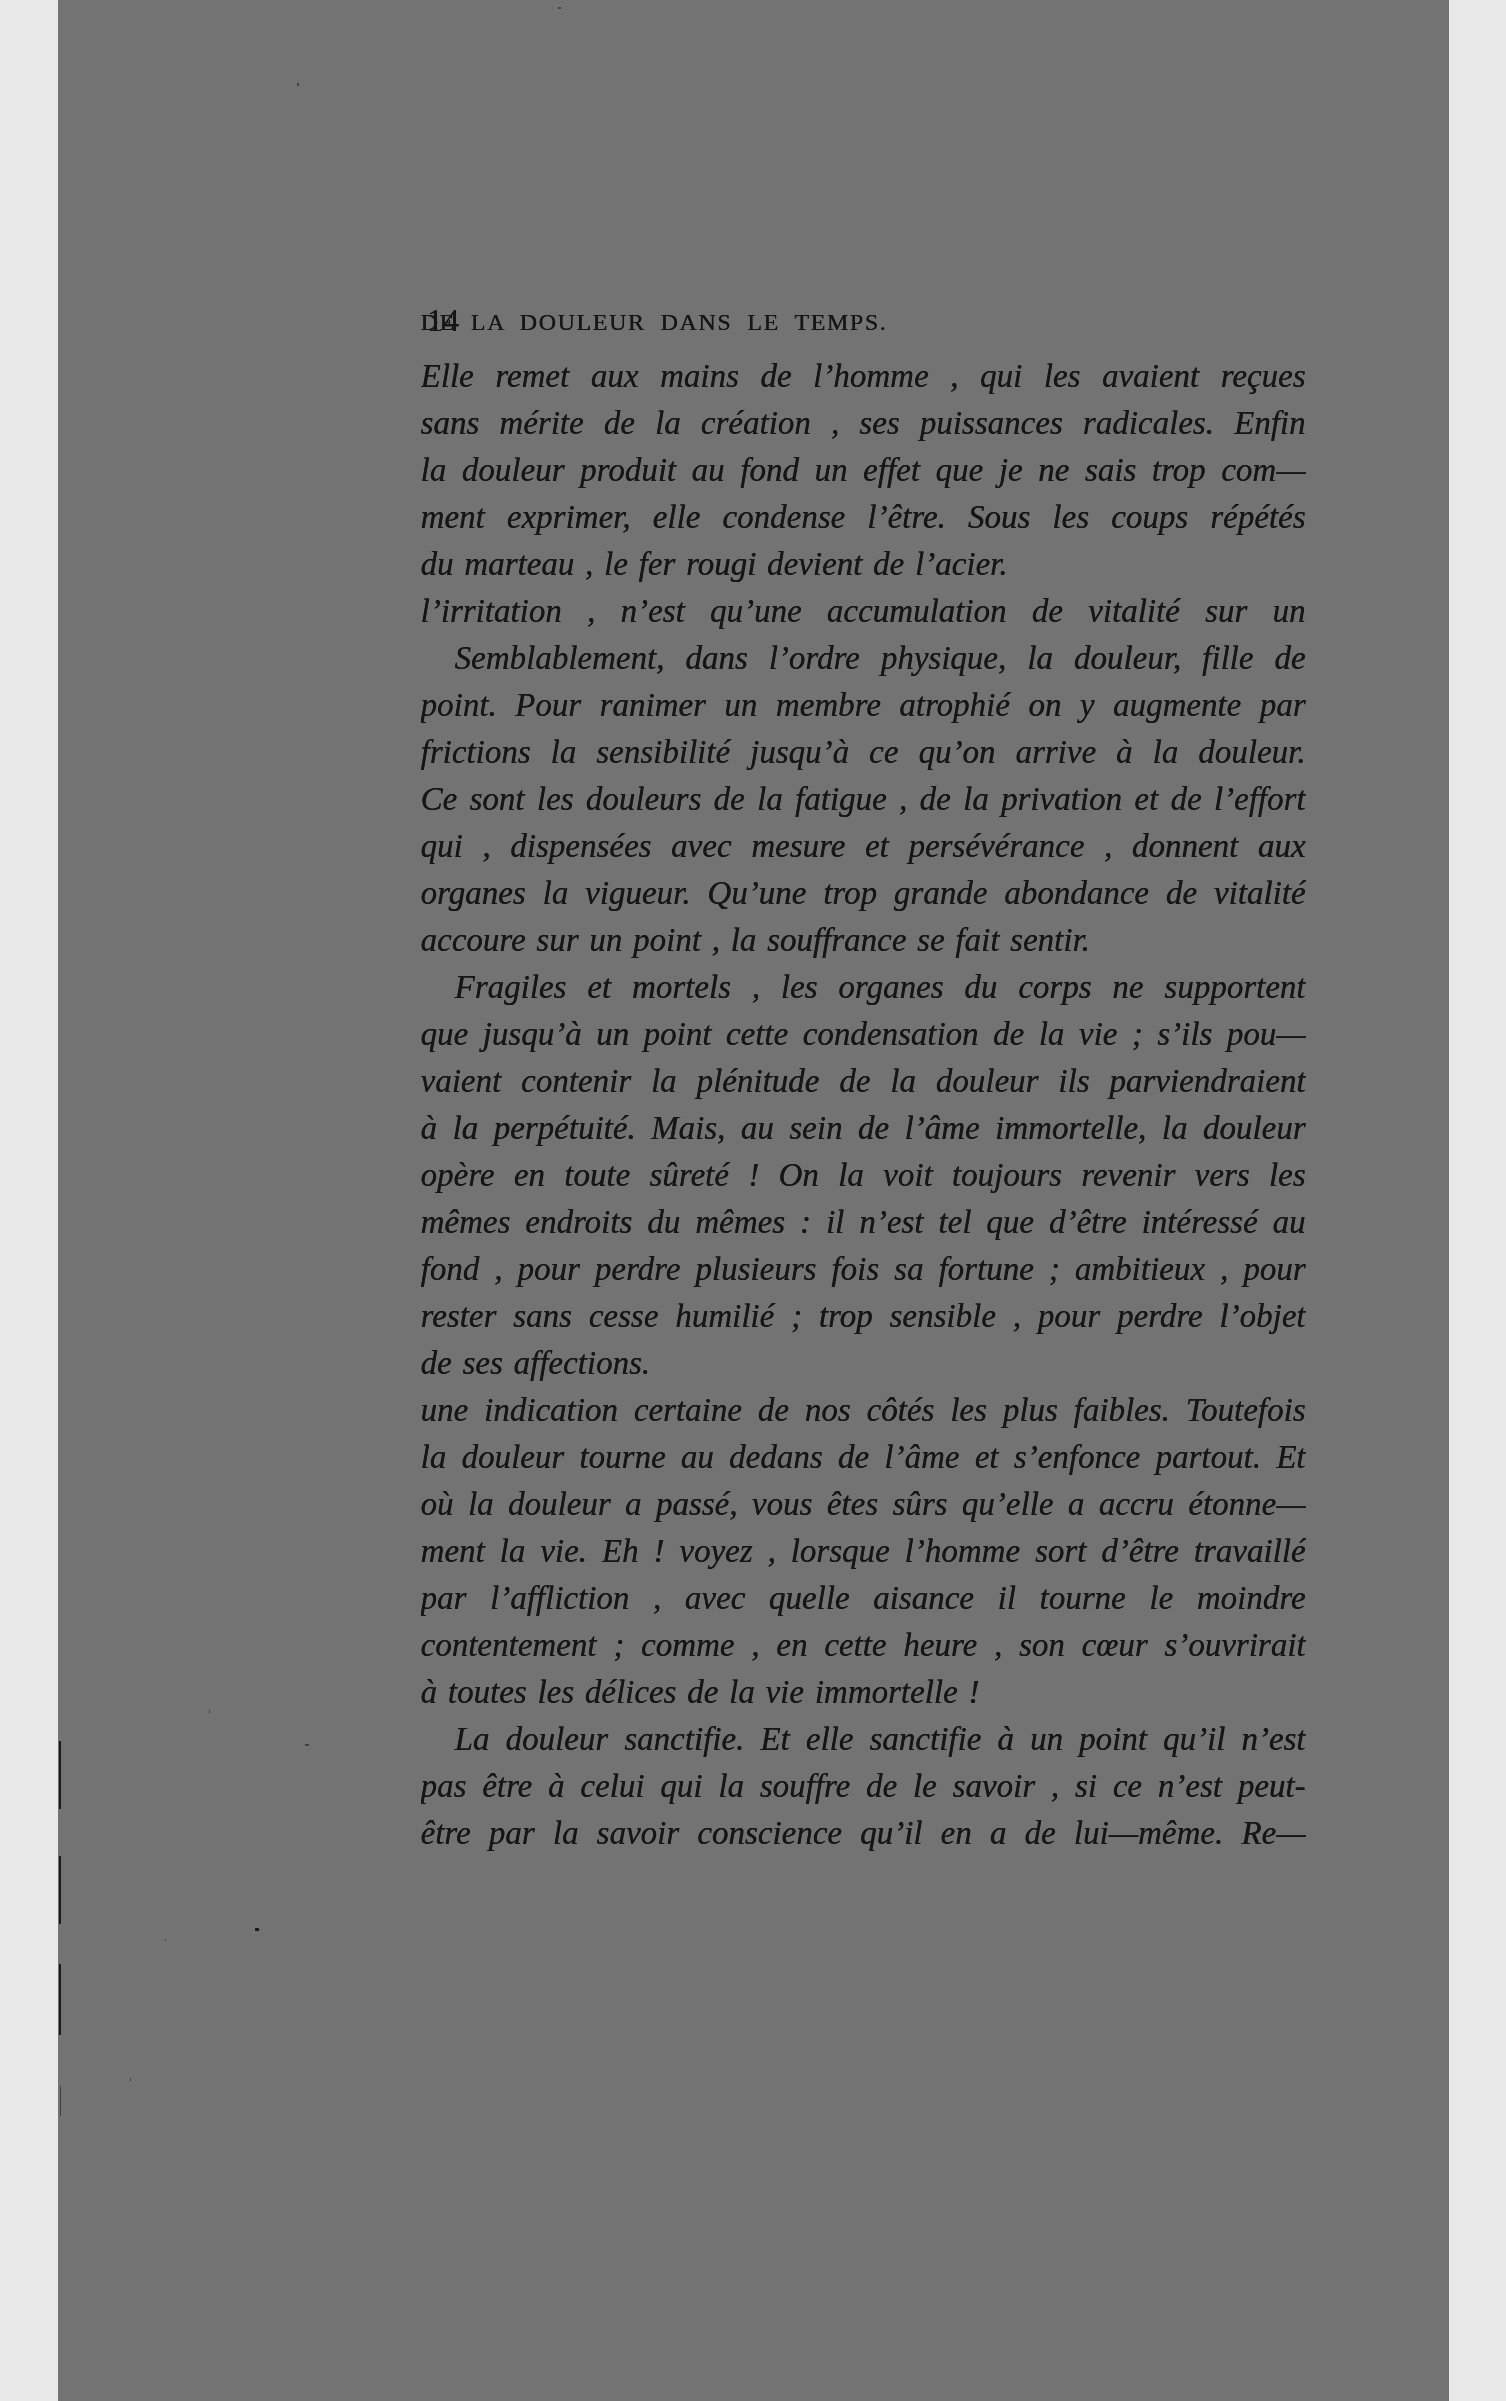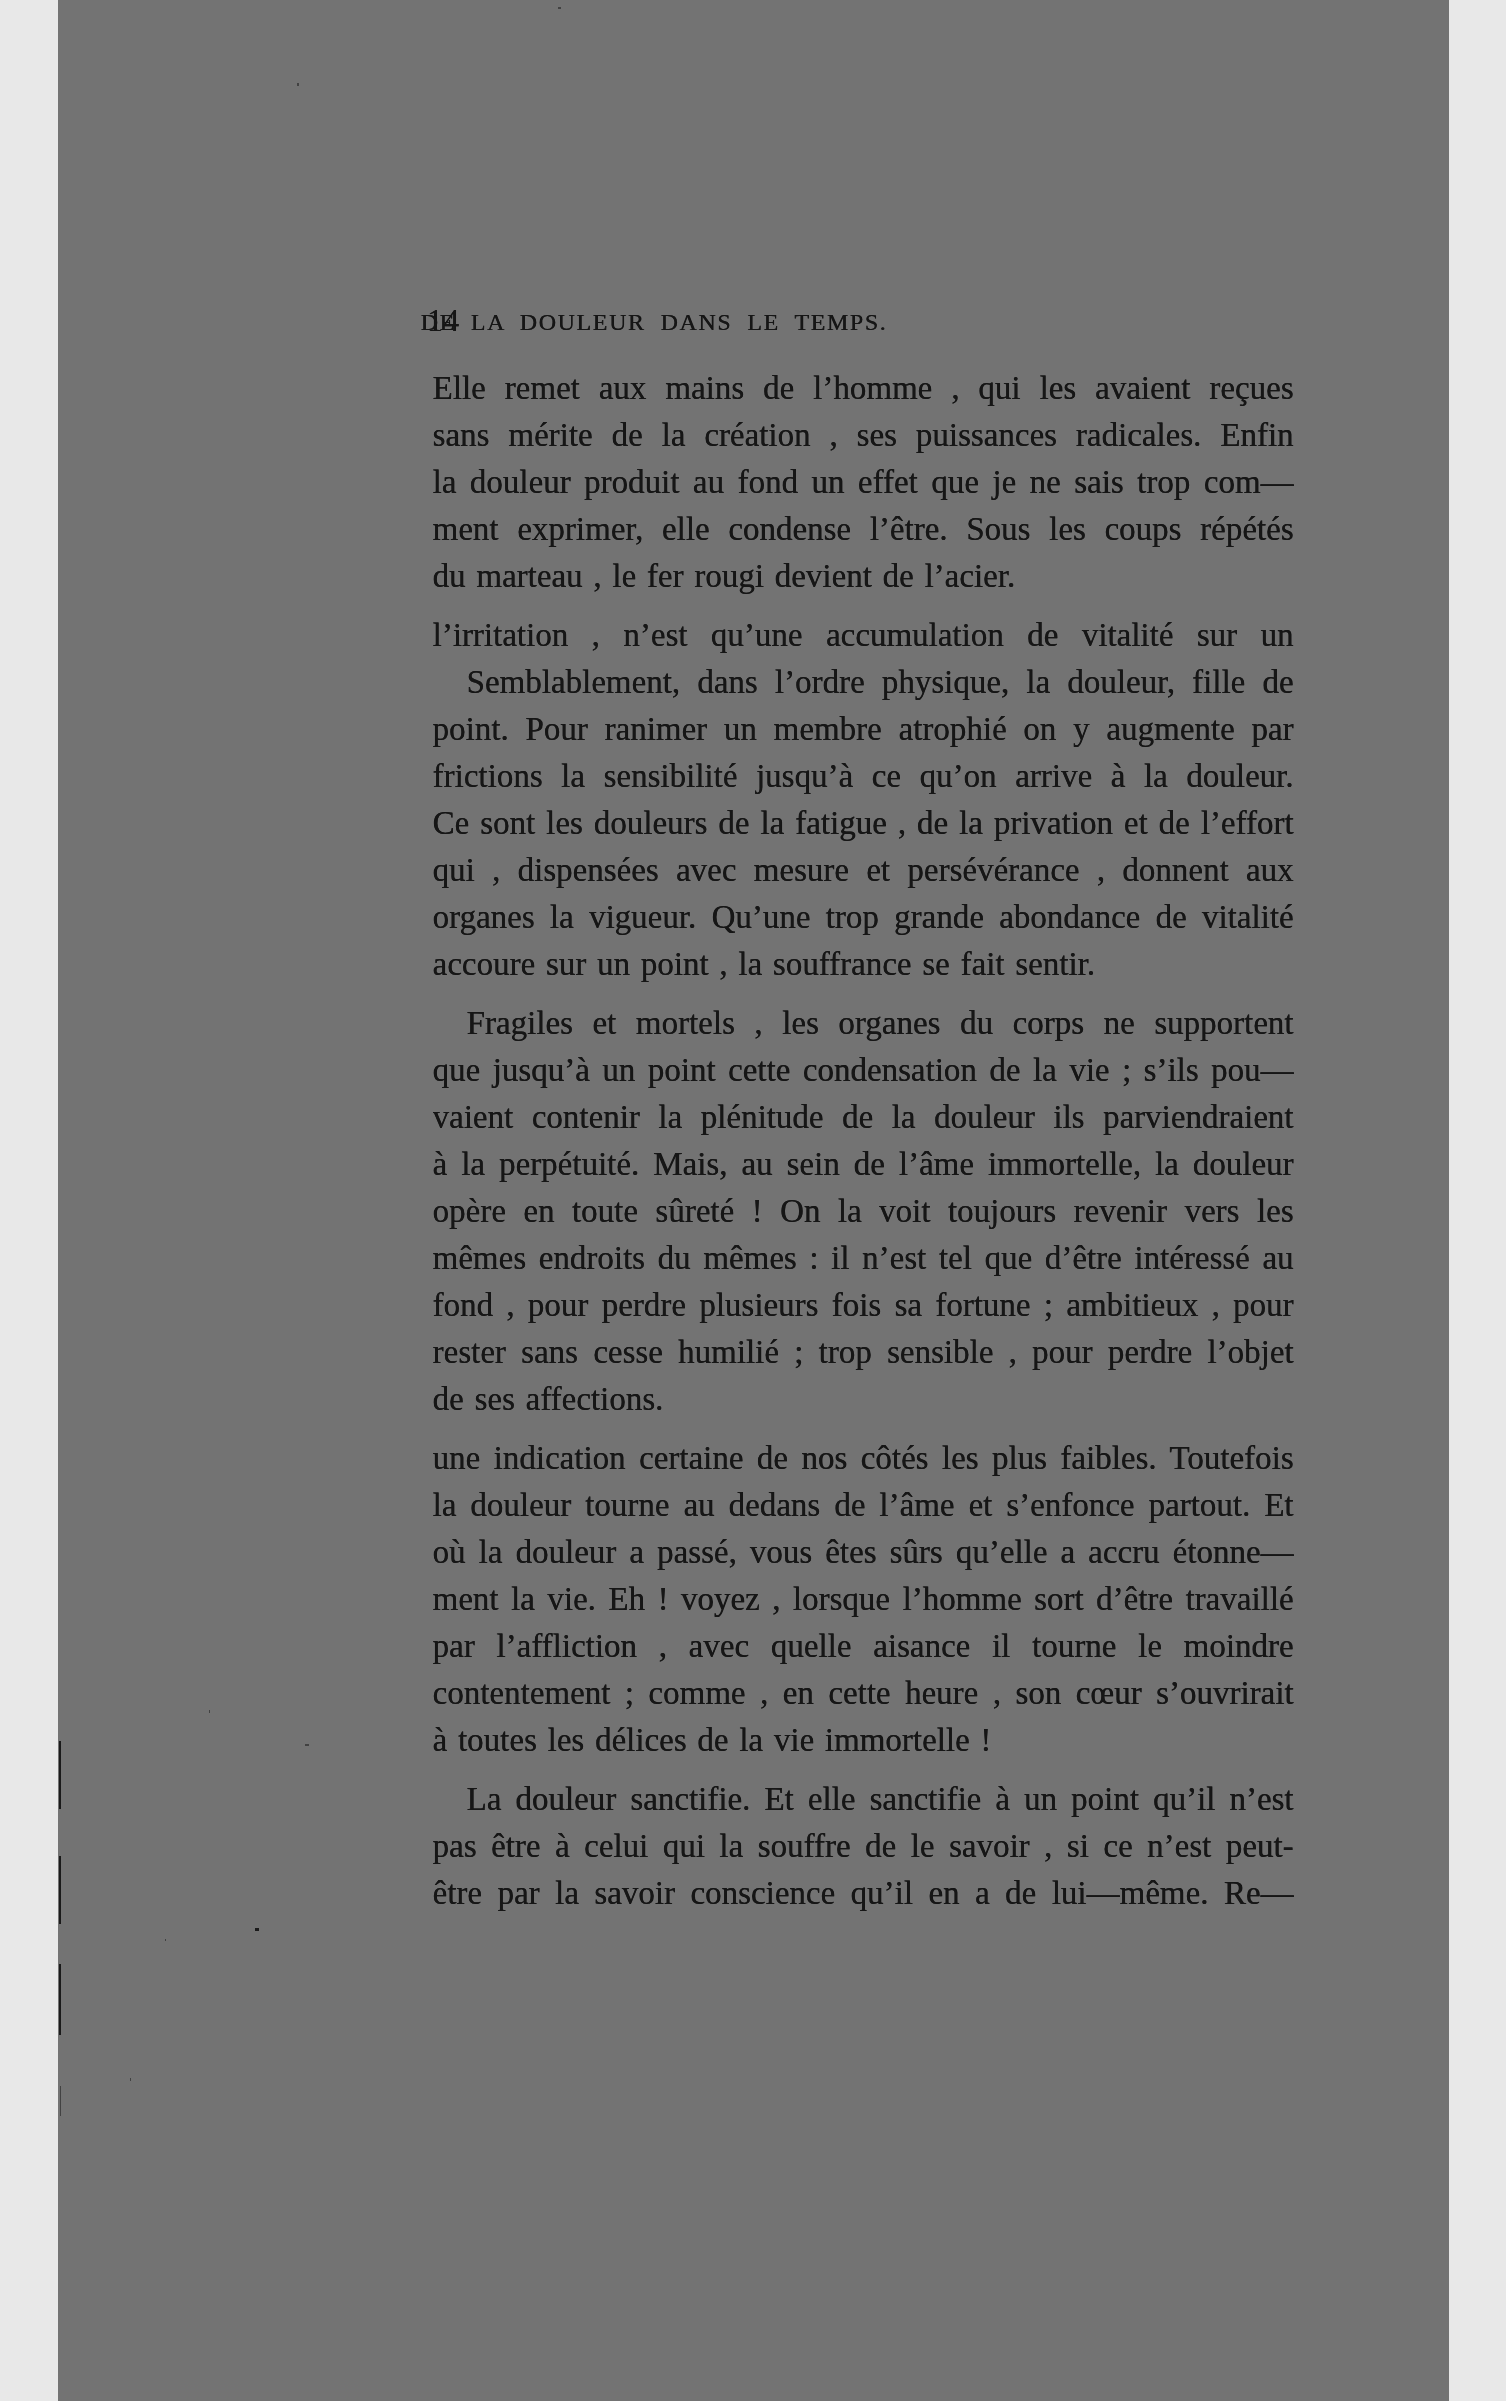--- a/index.html
+++ b/index.html
@@ -47,21 +47,21 @@
   .text-block {
     position: absolute;
     left: 363px;
     top: 353px;
     width: 885px;
     font-size: 33px;
     line-height: 47px;
     word-spacing: 2.5px;
     text-shadow: 0.3px 0 0 currentColor;
   }
-  .paragraph { margin: 12px; }
+  .paragraph { margin: 0; font-style: italic; }
   .line {
     height: 47px;
     overflow: hidden;
     text-align: justify;
     text-align-last: justify;
     white-space: normal;
   }
   .line.noj { text-align-last: left; }
   .line.indent { text-indent: 34px; }
   

